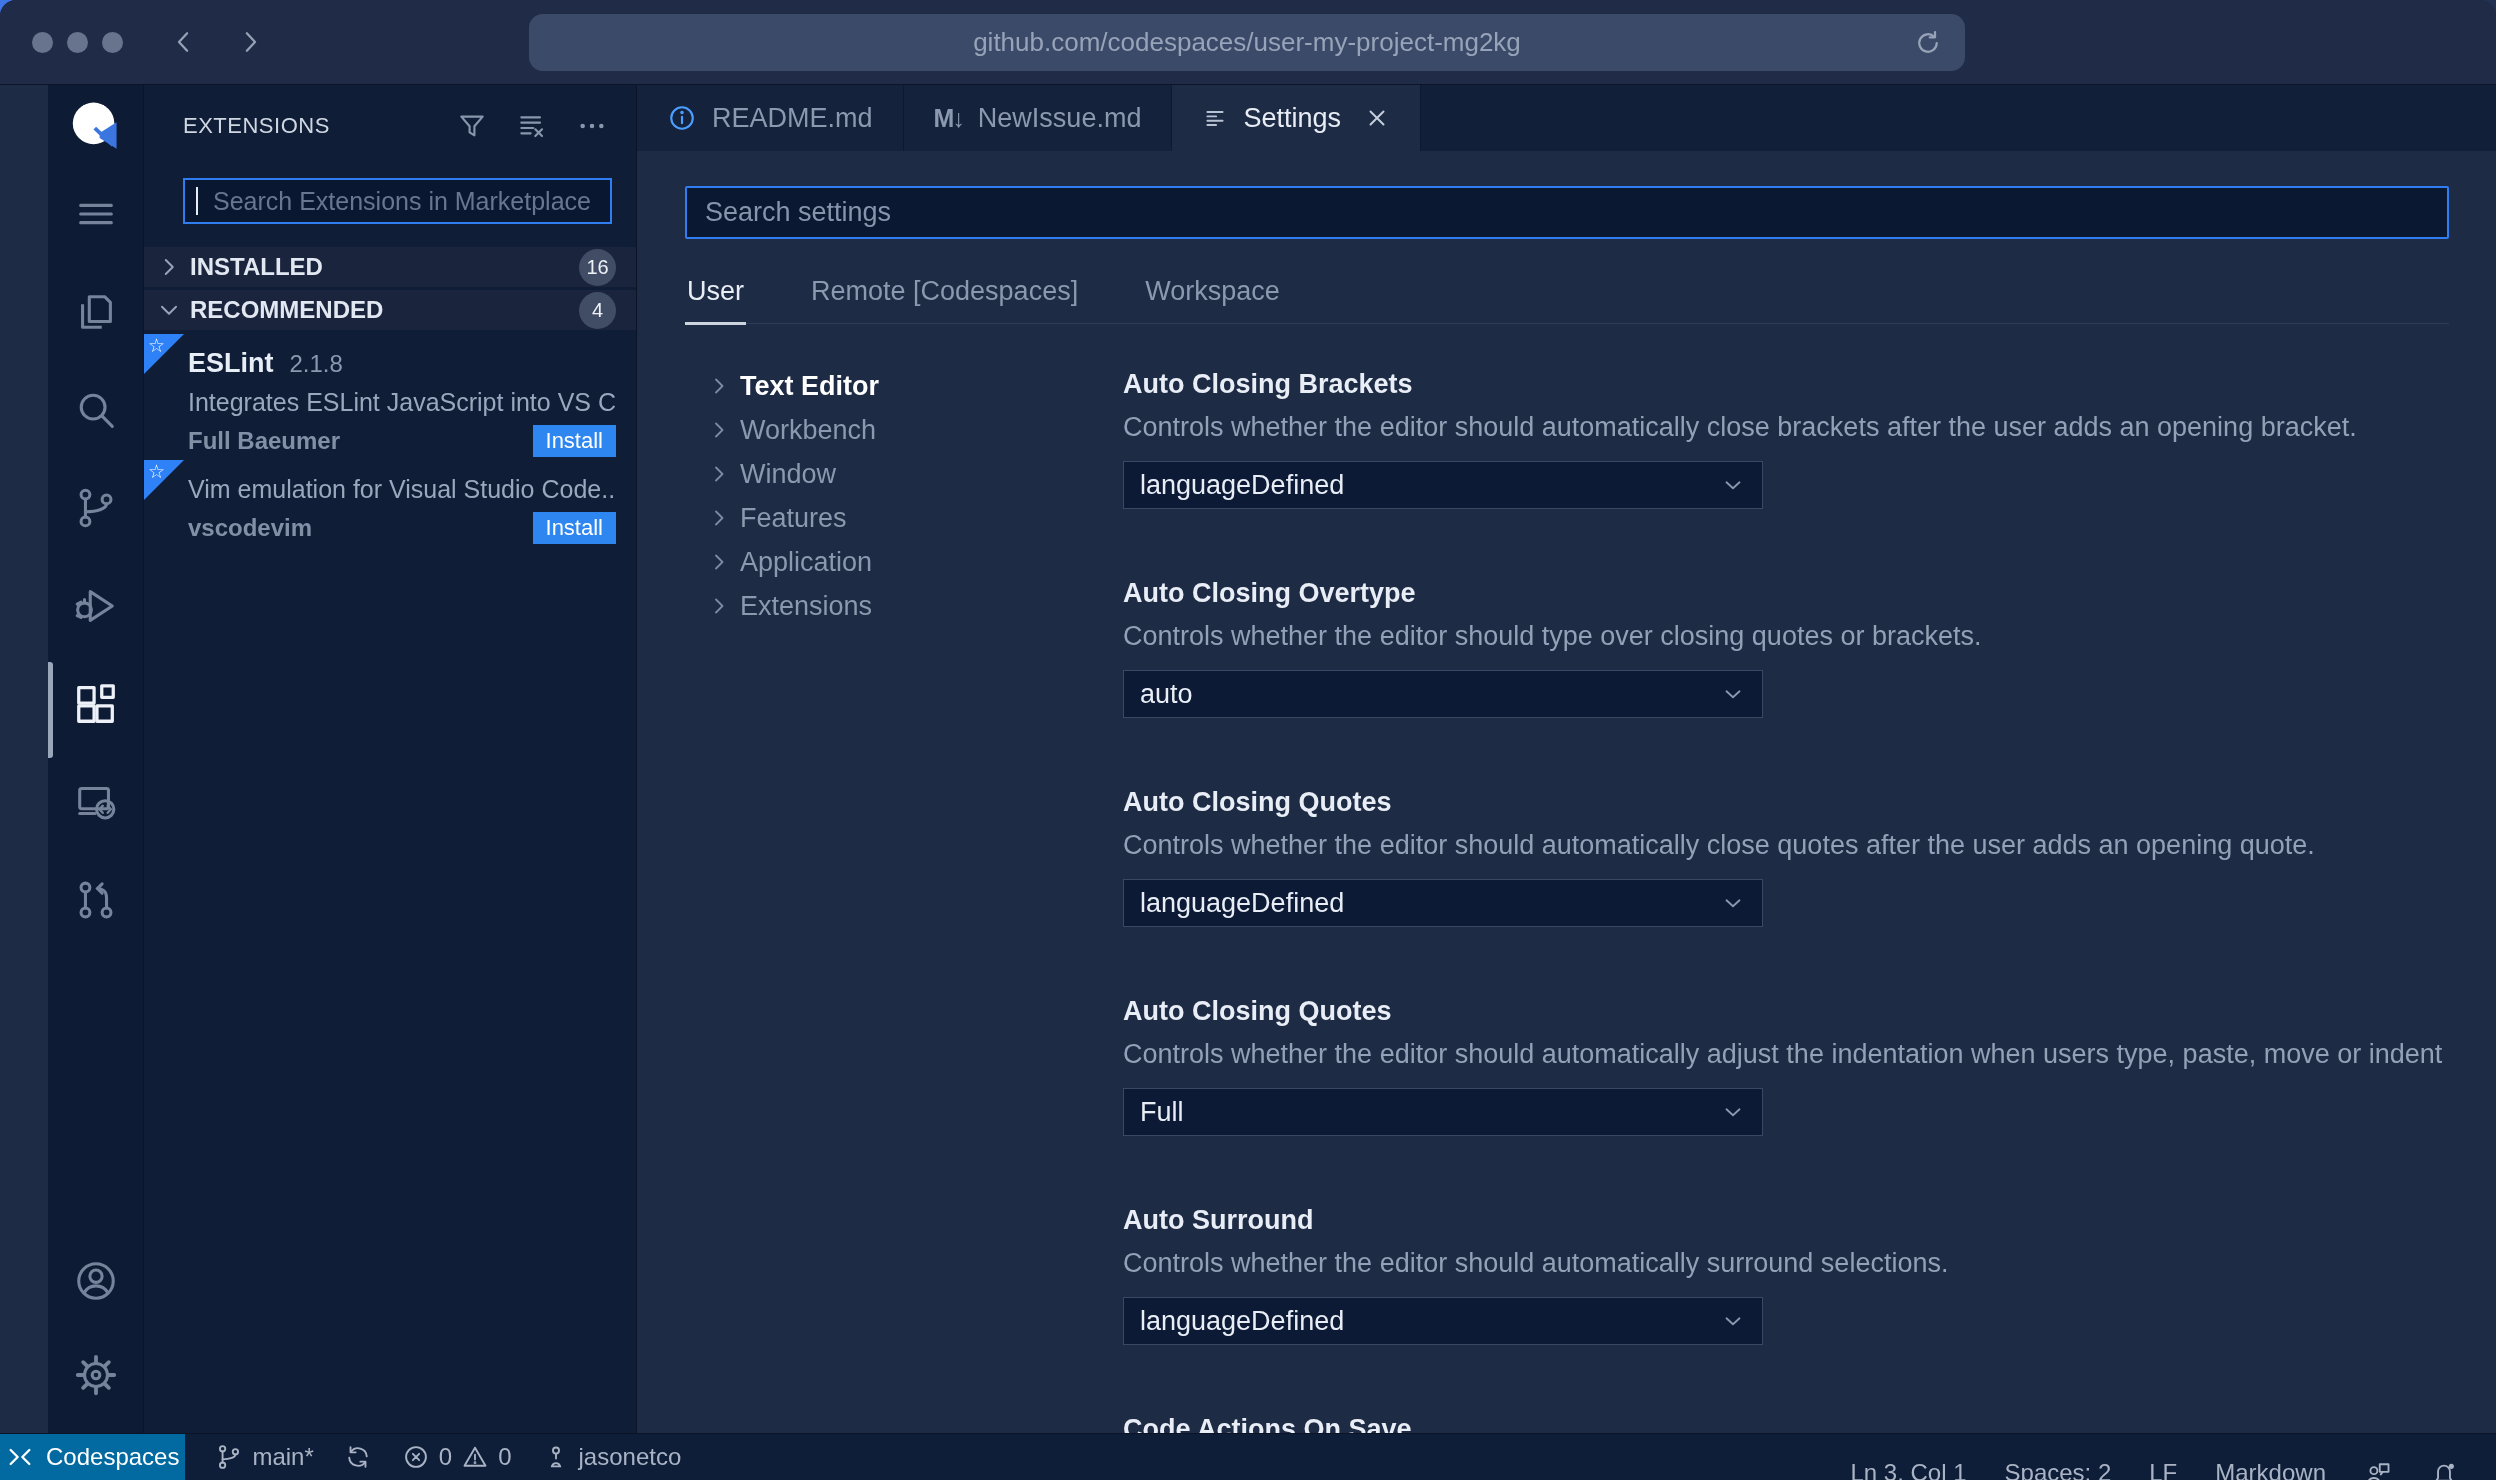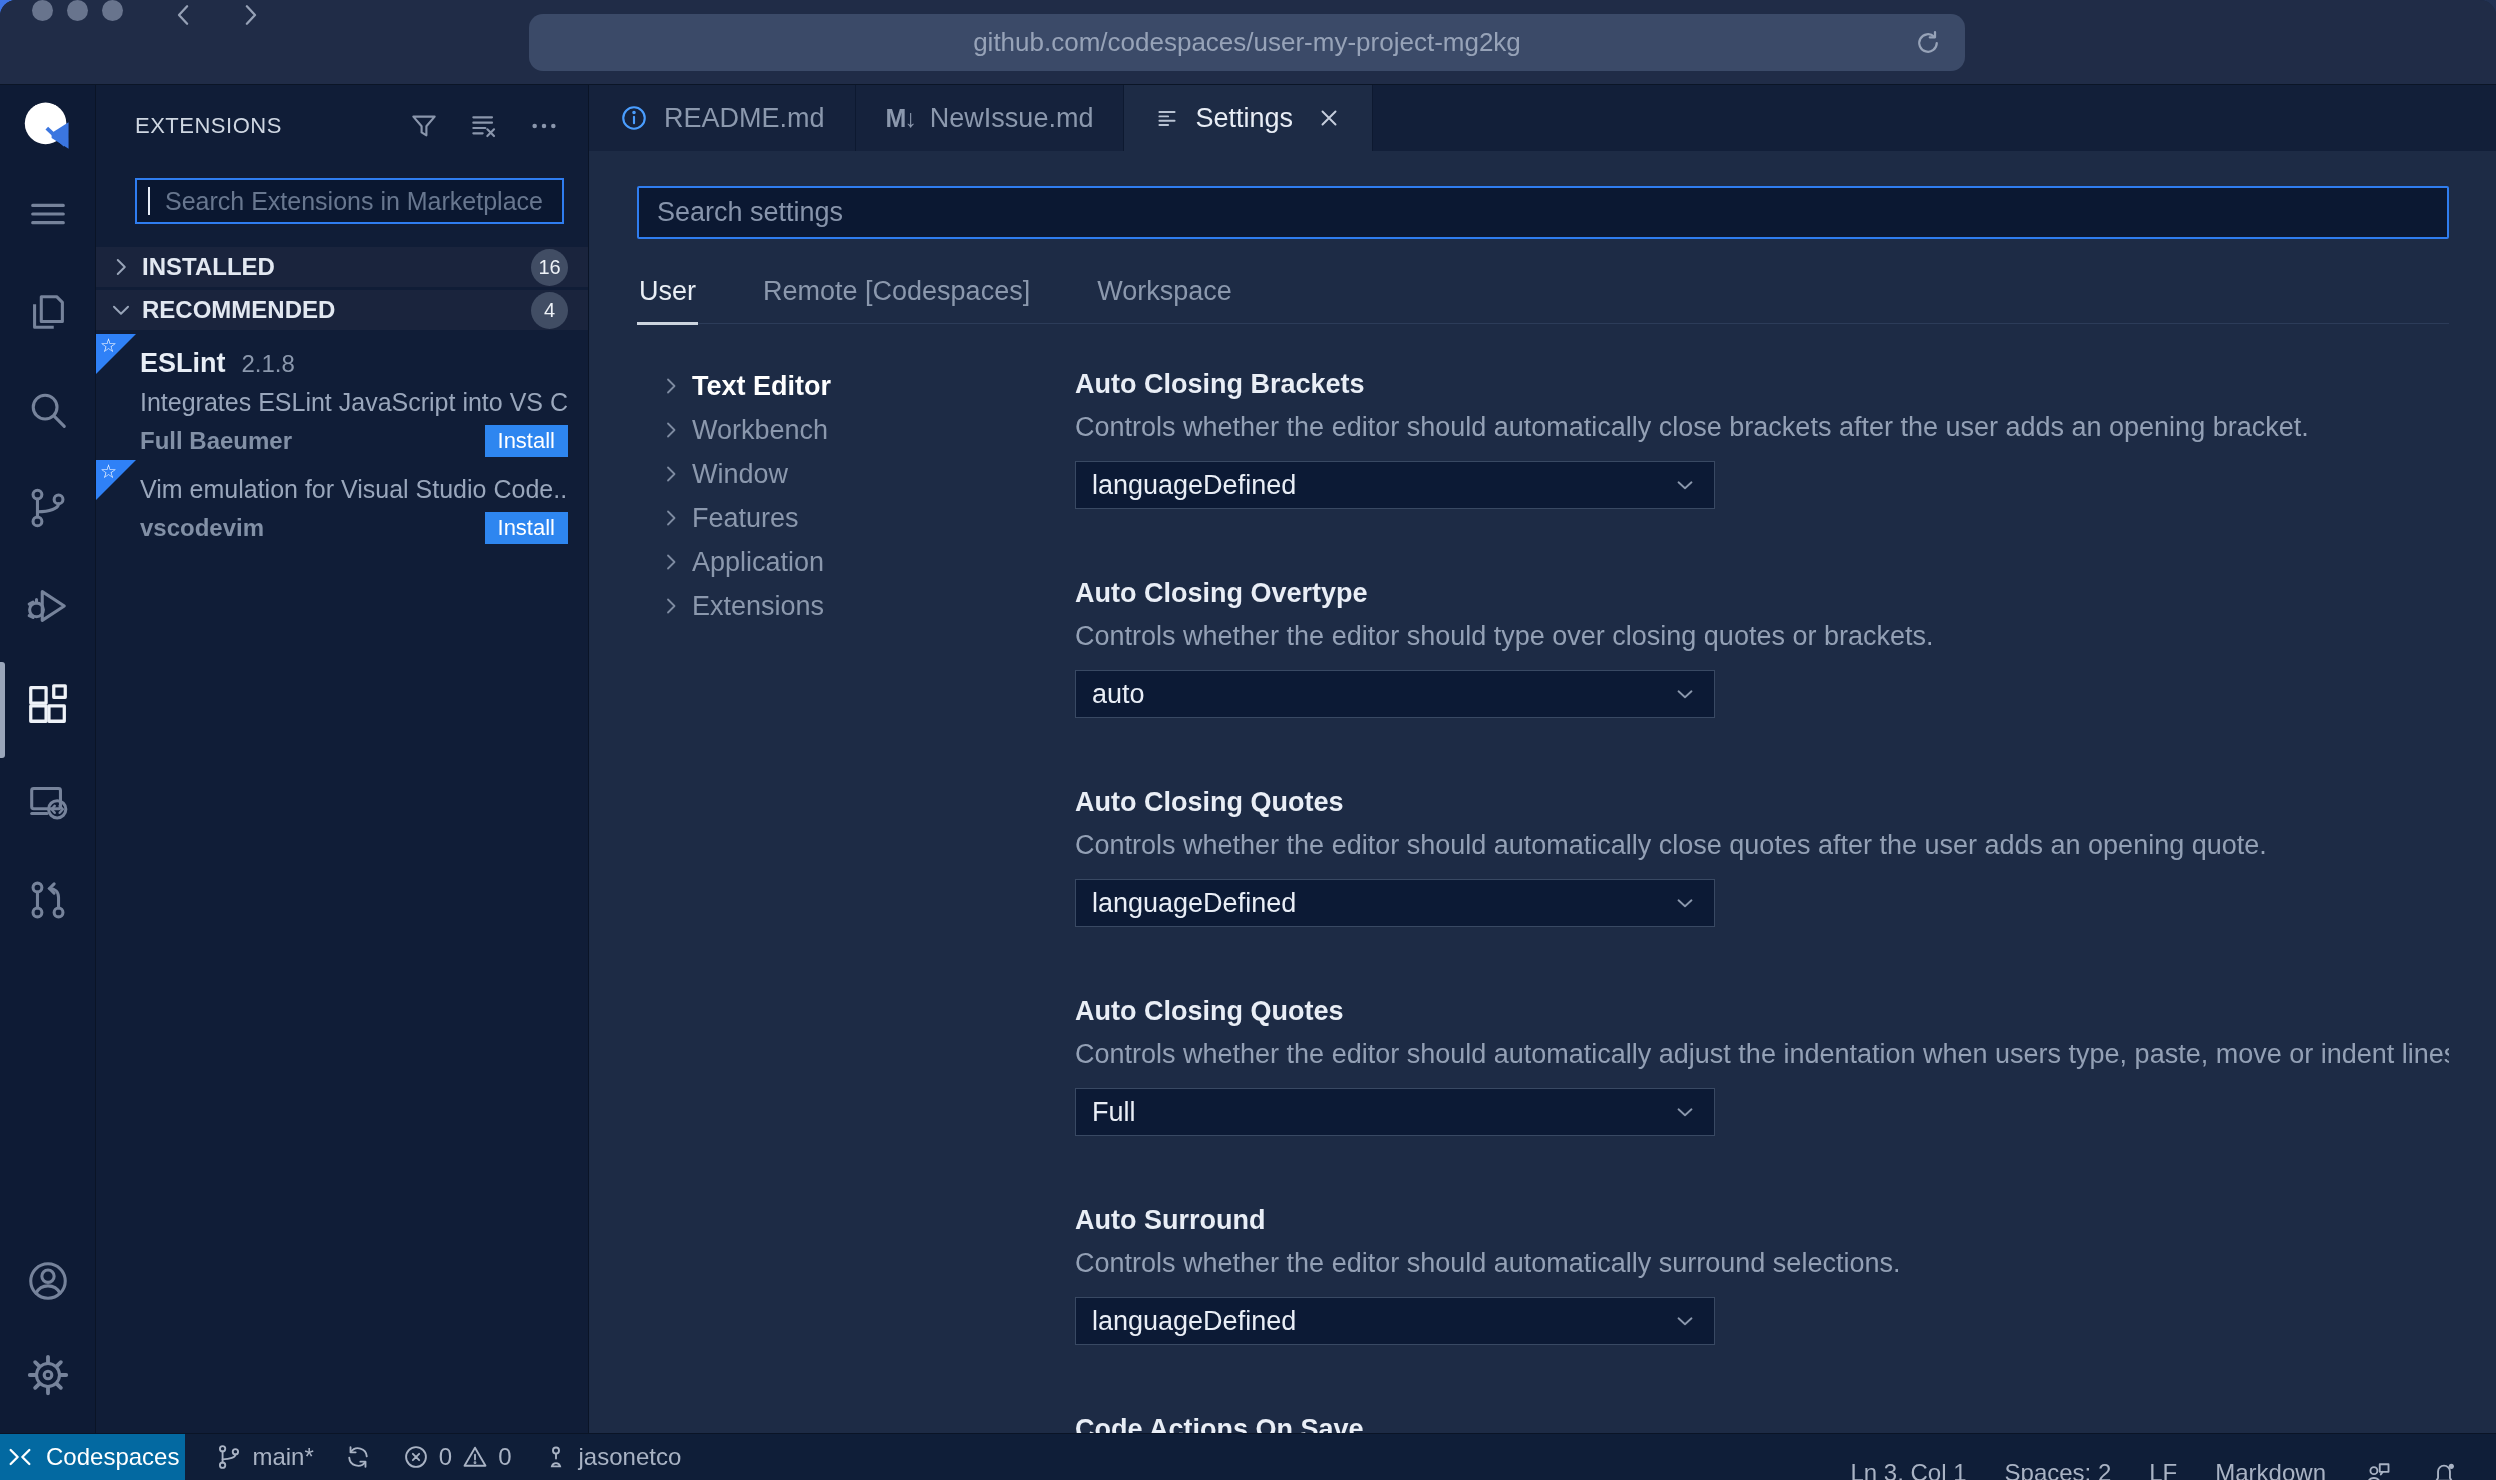--- a/index.html
+++ b/index.html
@@ -8,30 +8,30 @@
     background: linear-gradient(105deg,#3f75e6 0%,#3a62b8 15%,#2b3f66 55%,#1f2c4a 100%);
     font-family:"Liberation Sans",sans-serif;
     -webkit-font-smoothing:antialiased;
   }
   svg { display:block; }
   .window { width:2496px; height:1480px; border-radius:16px 16px 0 0; overflow:hidden;
     display:flex; flex-direction:column; background:#1d2b45; }
 
   
   .titlebar { height:85px; background:#202c47; flex:none; position:relative;
-    display:flex; align-items:flex-start; border-bottom:1px solid #0b1526; }
+    display:flex; align-items:center; border-bottom:1px solid #0b1526; }
   .traffic { display:flex; gap:14px; margin-left:32px; }
   .traffic span { width:21px; height:21px; border-radius:50%; background:#68748d; }
   .nav { display:flex; gap:36px; margin-left:46px; color:#96a1b6; align-items:center; }
   .urlbar { position:absolute; left:529px; top:14px; width:1436px; height:57px;
     background:#3b4a68; border-radius:14px; display:flex; align-items:center; justify-content:center; }
   .url-text { font-size:26px; color:#97a3b8; }
   .refresh { position:absolute; right:22px; top:50%; transform:translateY(-50%); color:#97a3b8; }
 
-  .main { flex:1; display:flex; min-height:0; }
+  .main { flex:1; display:flex; min-height:0;margin-left:48px; }
 
   
   .activitybar { width:96px; background:#0e1b35; border-right:1px solid #0a1426;
     display:flex; flex-direction:column; align-items:center; position:relative; flex:none; }
   .ab-logo { margin-top:13px; margin-bottom:33px; width:58px; height:58px; }
   .ab-item { width:50px; height:50px; margin-bottom:48px; display:flex;
     align-items:center; justify-content:center; color:#76839b; }
   .ab-item.active { color:#eef2f8; }
   .ab-indicator { position:absolute; left:0; top:577px; width:5px; height:96px;
     background:#9aa6ba; border-radius:0 3px 3px 0; }

